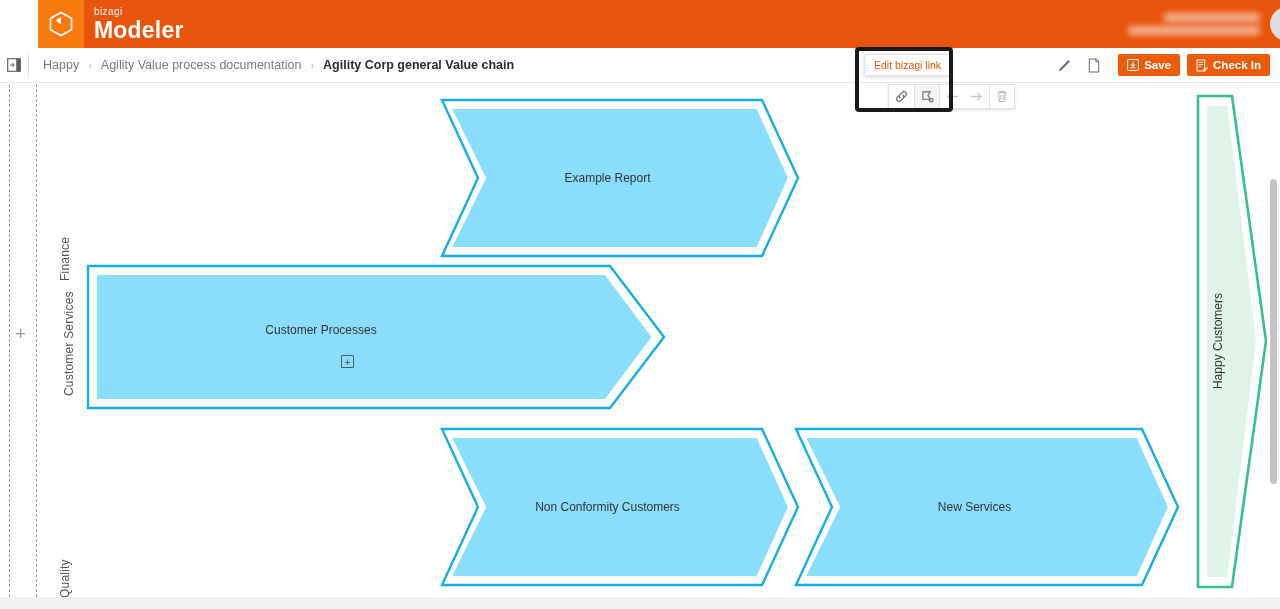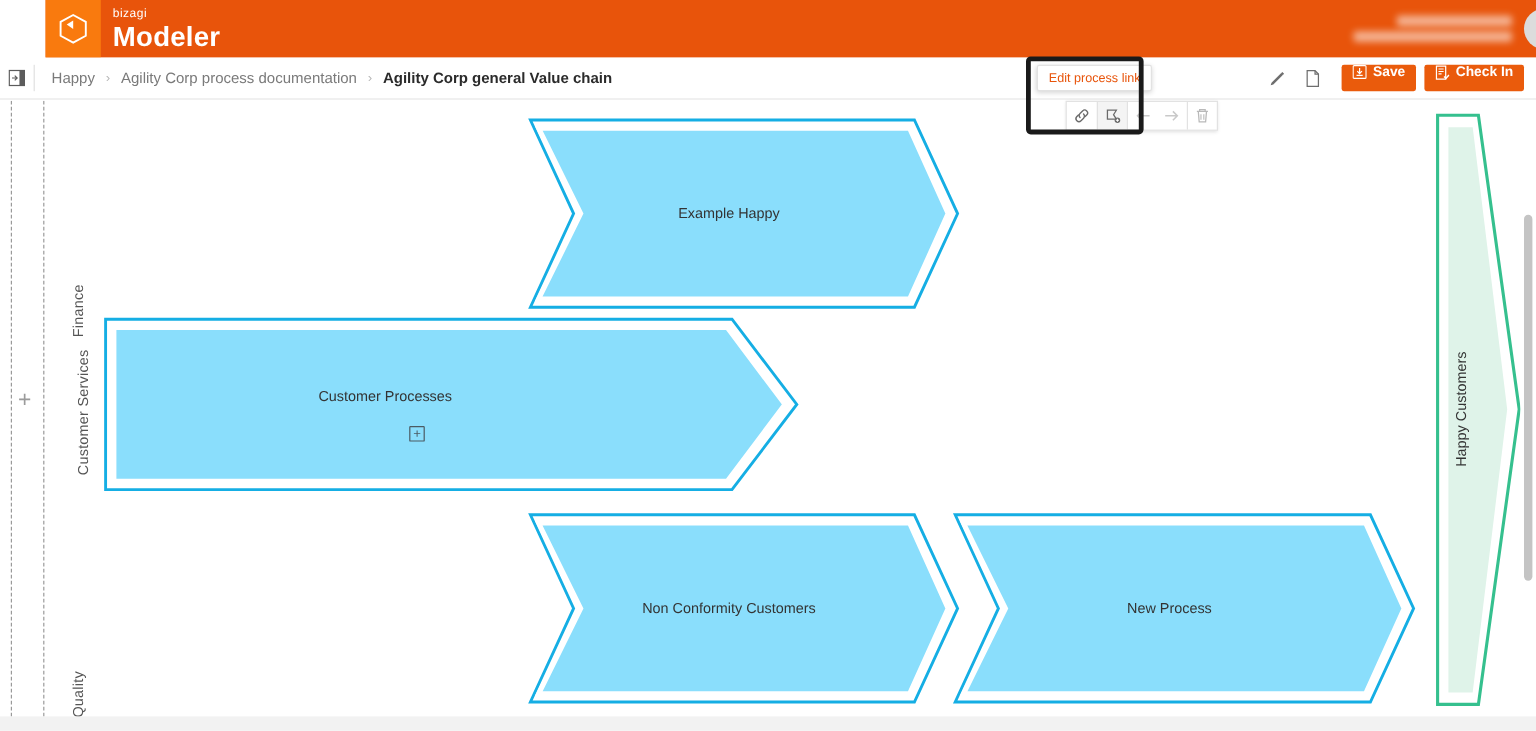--- a/index.html
+++ b/index.html
@@ -89,21 +89,21 @@
     padding-right: 10px; gap: 0;
   }
   .icon-btn {
     width: 26px; height: 26px;
     display: flex; align-items: center; justify-content: center;
     margin-right: 4px;
   }
   .btn-orange {
     background: #EA5B0C; color: #fff;
     height: 22px; border-radius: 2px;
-    display: flex; align-items: flex-start; gap: 5px;
+    display: flex; align-items: center; gap: 5px;
     padding: 0 9px; margin-left: 7px;
     font-size: 11.5px; font-weight: bold; white-space: nowrap;
   }
 
   
   .canvas {
     position: absolute; top: 84px; left: 0;
     width: 1280px; height: 525px;
     background: #ffffff; overflow: hidden;
   }
@@ -248,21 +248,21 @@
     <svg width="14" height="14" viewBox="0 0 14 14">
       <rect x="0.7" y="0.7" width="12.6" height="12.6" fill="none" stroke="#5C5C5C" stroke-width="1.1"></rect>
       <rect x="9.2" y="0.7" width="4.1" height="12.6" fill="#5C5C5C"></rect>
       <path d="M3 7 h4 M5.3 5 l2 2 -2 2" fill="none" stroke="#5C5C5C" stroke-width="1"></path>
     </svg>
   </div>
   <div class="crumb-sep-vert"></div>
 
   <div class="crumb">Happy</div>
   <div class="crumb-arrow">›</div>
-  <div class="crumb">Agility Corp process documentation</div>
+  <div class="crumb">Agility Value process documentation</div>
   <div class="crumb-arrow">›</div>
   <div class="crumb current">Agility Corp general Value chain</div>
 
   <div class="crumb-actions">
     <div class="icon-btn">
       <svg width="15" height="15" viewBox="0 0 16 16">
         <path d="M2 14 L4.4 13.2 L13 4.6 L11.4 3 L2.8 11.6 Z" fill="#6E6E6E"></path>
         <path d="M11.8 2.6 L13.4 4.2" stroke="#6E6E6E" stroke-width="1.6"></path>
       </svg>
     </div>
@@ -299,21 +299,21 @@
   <div class="lane-label" style="left:58px; top:130px; height:90px;">Finance</div>
   <div class="lane-label" style="left:62px; top:200px; height:120px; width:28px;">Customer Services</div>
   <div class="lane-label" style="left:58px; top:455px; height:80px;">Quality</div>
 
 
   <div class="chev" style="left:440px; top:14px;">
     <svg width="360" height="160" viewBox="0 0 360 160">
       <path d="M2,2 H322 L358,80 L322,158 H2 L38,80 Z" fill="none" stroke="#15AEE4" stroke-width="2.4"></path>
       <path d="M9,9 H318 L350,80 L318,151 H9 L44,80 Z" fill="#8ADEFC" stroke="#ffffff" stroke-width="4"></path>
     </svg>
-    <div class="chev-text" style="padding-right:25px;">Example Happy</div>
+    <div class="chev-text" style="padding-right:25px;">Example Report</div>
   </div>
 
 
   <div class="chev" style="left:86px; top:180px;">
     <svg width="580" height="146" viewBox="0 0 580 146">
       <path d="M2,2 H524 L578,73 L524,144 H2 Z" fill="none" stroke="#15AEE4" stroke-width="2.4"></path>
       <path d="M9,9 H520 L568,73 L520,137 H9 Z" fill="#8ADEFC" stroke="#ffffff" stroke-width="4"></path>
     </svg>
     <div class="chev-text" style="padding-right:110px; padding-bottom:15px;">Customer Processes</div>
     <div class="subproc-marker" style="left:255px; top:91px;">+</div>
@@ -327,21 +327,21 @@
       <path d="M9,9 H318 L350,80 L318,151 H9 L44,80 Z" fill="#8ADEFC" stroke="#ffffff" stroke-width="4"></path>
     </svg>
     <div class="chev-text" style="padding-right:25px;">Non Conformity Customers</div>
   </div>
 
   <div class="chev" style="left:794px; top:343px;">
     <svg width="386" height="160" viewBox="0 0 386 160">
       <path d="M2,2 H348 L384,80 L348,158 H2 L38,80 Z" fill="none" stroke="#15AEE4" stroke-width="2.4"></path>
       <path d="M9,9 H344 L376,80 L344,151 H9 L44,80 Z" fill="#8ADEFC" stroke="#ffffff" stroke-width="4"></path>
     </svg>
-    <div class="chev-text" style="padding-right:25px;">New Process</div>
+    <div class="chev-text" style="padding-right:25px;">New Services</div>
   </div>
 
   <div class="endshape" style="left:1196px; top:10px;">
     <svg width="72" height="495" viewBox="0 0 72 495">
       <path d="M2,2 H36 L70,247 L36,493 H2 Z" fill="none" stroke="#35C08E" stroke-width="2.6"></path>
       <path d="M9,10 H33 L62,247 L33,485 H9 Z" fill="#DFF3E9" stroke="#ffffff" stroke-width="4"></path>
     </svg>
     <div class="endshape-text" style="padding-right:28px;">
       <span>Happy Customers</span>
     </div>
@@ -374,21 +374,21 @@
     </svg>
   </div>
   <div class="ctx-item sep">
     <svg width="12" height="13" viewBox="0 0 13 14">
       <path d="M1.5 3 h10 M4 3 V1.5 h5 V3 M2.8 3 l0.8 9.5 h5.8 L10.2 3" fill="none" stroke="#B9B9B9" stroke-width="1.15"></path>
       <path d="M5.2 5.5 v5 M7.8 5.5 v5" stroke="#B9B9B9" stroke-width="1"></path>
     </svg>
   </div>
 </div>
 
-<div class="tooltip">Edit process link</div>
+<div class="tooltip">Edit bizagi link</div>
 <div class="focus-ring"></div>
 
 <div class="vscroll">
   <div class="thumb"></div>
 </div>
 <div class="hscroll">
   <div class="thumb"></div>
 </div>
 
 </body></html>

